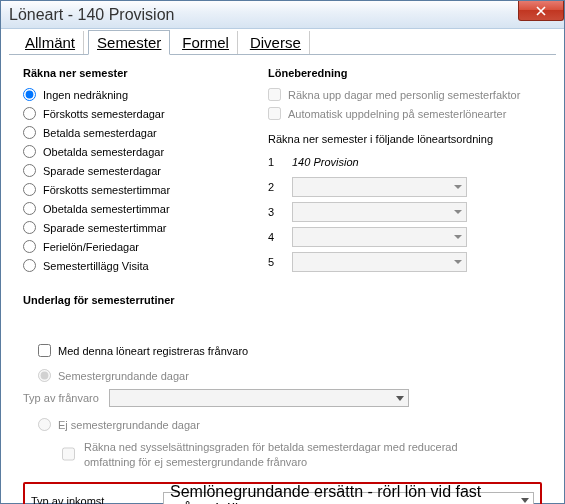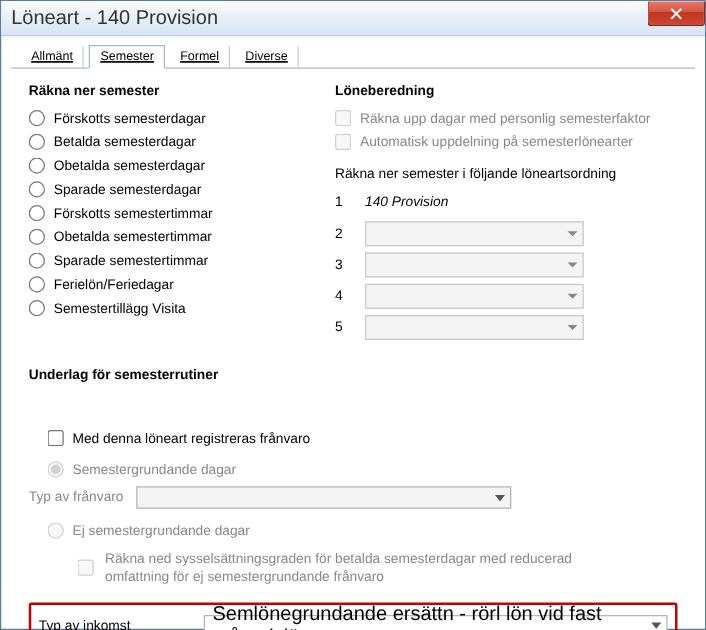--- a/index.html
+++ b/index.html
@@ -58,21 +58,21 @@
   .tabs {
     display: flex;
     border-bottom: 1px solid #aab8c6;
     padding-left: 8px;
     gap: 4px;
     height: 22px;
     align-items: flex-end;
   }
   .tab {
     padding: 3px 8px 3px 8px;
-    font-size: 10px;
+    font-size: 15px;
     cursor: pointer;
     text-decoration: underline;
     color: #000;
     position: relative;
     border-right: 1px solid #ccc;
   }
   .tab:last-child { border-right: 1px solid #ccc; }
   .tab.active {
     border: 1px solid #aab8c6;
     border-bottom: 1px solid #fff;
@@ -206,20 +206,24 @@
       <div class="tab active"><span class="u">Semester</span></div>
       <div class="tab"><span class="u">Formel</span></div>
       <div class="tab"><span class="u">Diverse</span></div>
     </div>
 
     <div class="content">
       <div class="row-top">
         <div class="col-left">
           <div class="group-title">Räkna ner semester</div>
           <label class="radio-item">
+              <input type="radio" name="rk" checked="" style="">
+              <span>Ingen nedräkning</span>
+            </label>
+          <label class="radio-item">
               <input type="radio" name="rk" style="">
               <span>Förskotts semesterdagar</span>
             </label>
           <label class="radio-item">
               <input type="radio" name="rk" style="">
               <span>Betalda semesterdagar</span>
             </label>
           <label class="radio-item">
               <input type="radio" name="rk" style="">
               <span>Obetalda semesterdagar</span>

